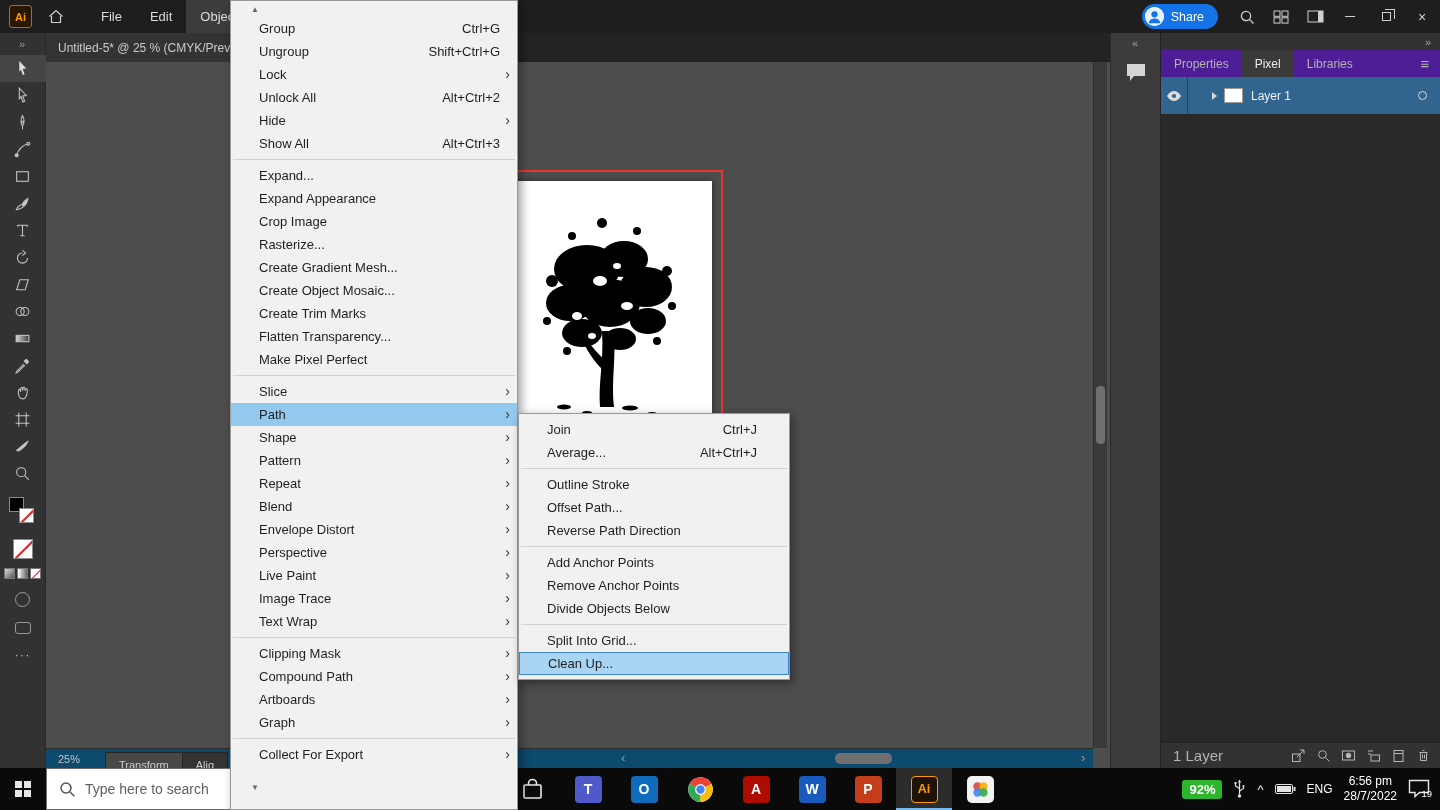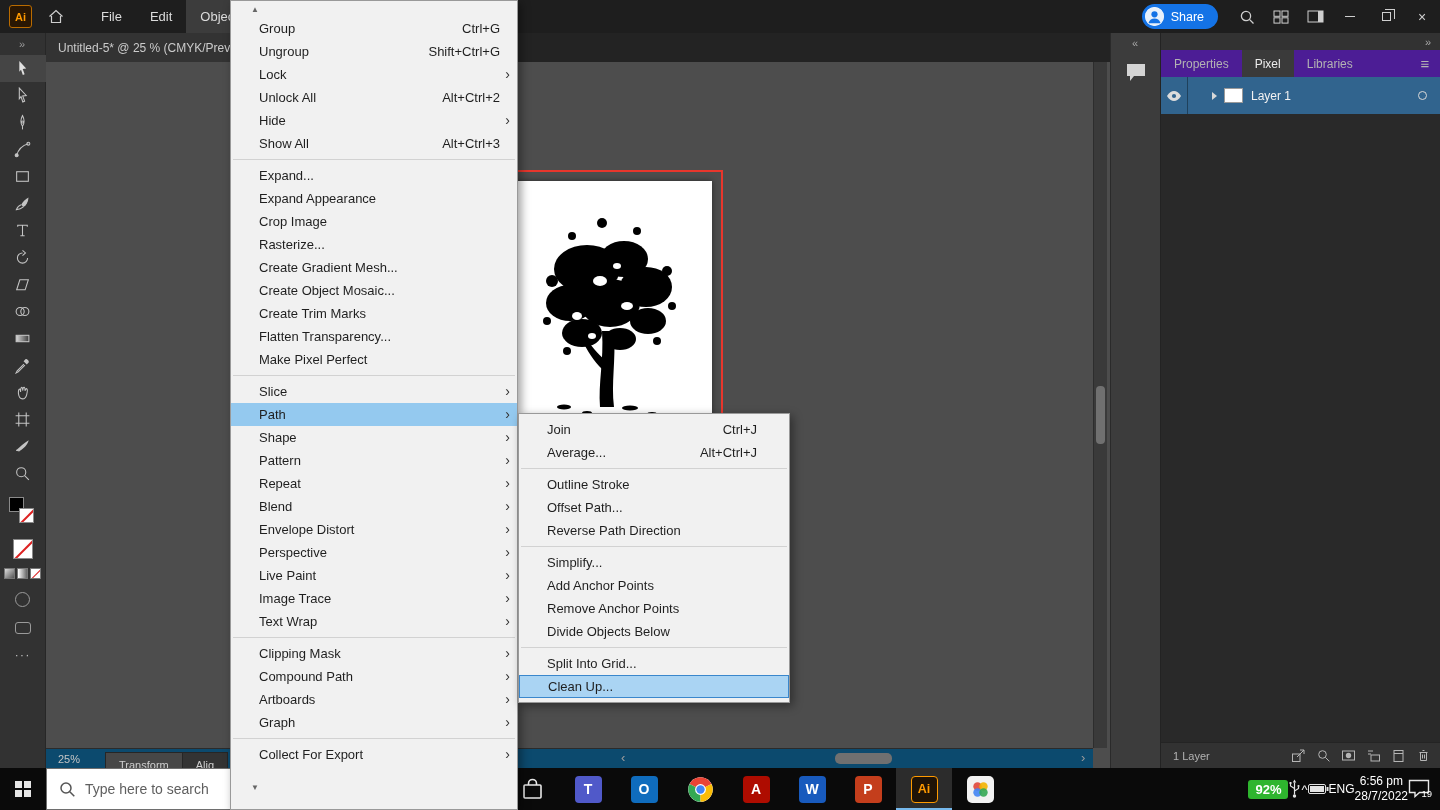--- a/index.html
+++ b/index.html
@@ -77,21 +77,21 @@
   .rp-menu{margin-left:auto;width:30px;display:flex;align-items:center;justify-content:center;color:#b3b3b3;font-size:15px}
   .rp-body{position:relative;height:665px;background:#292929}
   .layerrow{height:37px;background:#31648e;display:flex;align-items:center}
   .eyecol{width:27px;height:100%;display:flex;align-items:center;justify-content:center;border-right:1px solid rgba(0,0,0,.35)}
   .lockcol{width:16px;height:100%}
   .expander{width:0;height:0;border-left:5px solid #d8d8d8;border-top:4px solid transparent;border-bottom:4px solid transparent;margin:0 7px 0 8px}
   .lthumb{width:19px;height:15px;background:#fff;border:1px solid #9a9a9a;margin-right:8px}
   .lname{flex:1;font-size:12px;color:#f2f2f2}
   .ltarget{width:9px;height:9px;border:1px solid #d8d8d8;border-radius:50%;margin-right:13px}
   .rp-foot{position:absolute;left:0;bottom:0;width:280px;height:26px;background:#323232;border-top:1px solid #242424;display:flex;align-items:center}
-  .lcount{font-size:11px;color:#b3b3b3;padding-left:12px}
+  .lcount{font-size:15px;color:#b3b3b3;padding-left:12px}
   .rp-ficons{margin-left:auto;display:flex;gap:9px;padding-right:10px;align-items:center}
   .fic{width:16px;height:16px;display:flex;align-items:center;justify-content:center}
 
   
   .menu{position:absolute;left:230px;top:0;width:288px;height:810px;background:#f1f1f1;border:1px solid #999;box-shadow:3px 3px 9px rgba(0,0,0,.4);z-index:100;display:flex;flex-direction:column;color:#1f1f1f;font-size:13px}
   .mscroll{height:16px;flex:0 0 auto;display:flex;align-items:center;padding-left:20px;font-size:8px;color:#666}
   .mscroll.bottom{margin-top:auto;margin-bottom:14px}
   .mrow{position:relative;height:23px;flex:0 0 auto;display:flex;align-items:center;padding-left:28px}
   .mrow .lbl{white-space:nowrap}
   .mrow .sc{margin-left:auto;padding-right:17px;white-space:nowrap}
@@ -113,21 +113,21 @@
   .tapps{position:absolute;left:504px;top:0;height:42px;display:flex}
   .tapp{width:56px;height:42px;display:flex;align-items:center;justify-content:center}
   .tapp.active{background:rgba(255,255,255,.14);box-shadow:inset 0 -2px 0 #76b9ed}
   .ticon{width:27px;height:27px;border-radius:4px;display:flex;align-items:center;justify-content:center;color:#fff;font-size:14px;font-weight:bold}
   .ticon.teams{background:#5059c9}
   .ticon.outlook{background:#0f6cbd}
   .ticon.acrobat{background:#ae0c00}
   .ticon.word{background:#185abd}
   .ticon.ppt{background:#c43e1c}
   .ticon.ai{background:#1f1307;border:1.5px solid #ff9a00;color:#ff9a00;font-size:12.5px}
-  .tray{margin-left:auto;display:flex;align-items:center;gap:0;padding-right:8px;color:#fff}
+  .tray{margin-left:auto;display:flex;align-items:center;gap:11px;padding-right:8px;color:#fff}
   .battpill{background:#2eb52e;border-radius:3px;color:#fff;font-size:13px;font-weight:bold;padding:2px 7px}
   .caretup{font-size:13px;color:#eee}
   .englbl{font-size:12px;color:#fff}
   .clock{text-align:center;font-size:12px;line-height:15px;color:#fff}
   .notif{position:relative;width:24px;height:20px}
   .badge{position:absolute;right:0;bottom:0;font-size:9.5px;color:#fff}
 </style>
 </head>
 <body>
 
@@ -607,23 +607,20 @@
       <span class="lbl">Outline Stroke</span>
     </div>
   <div class="mrow">
       <span class="lbl">Offset Path...</span>
     </div>
   <div class="mrow">
       <span class="lbl">Reverse Path Direction</span>
     </div>
   <div class="msep"></div>
   <div class="mrow">
-      <span class="lbl">Simplify...</span>
-    </div>
-  <div class="mrow">
       <span class="lbl">Add Anchor Points</span>
     </div>
   <div class="mrow">
       <span class="lbl">Remove Anchor Points</span>
     </div>
   <div class="mrow">
       <span class="lbl">Divide Objects Below</span>
     </div>
   <div class="msep"></div>
   <div class="mrow">

